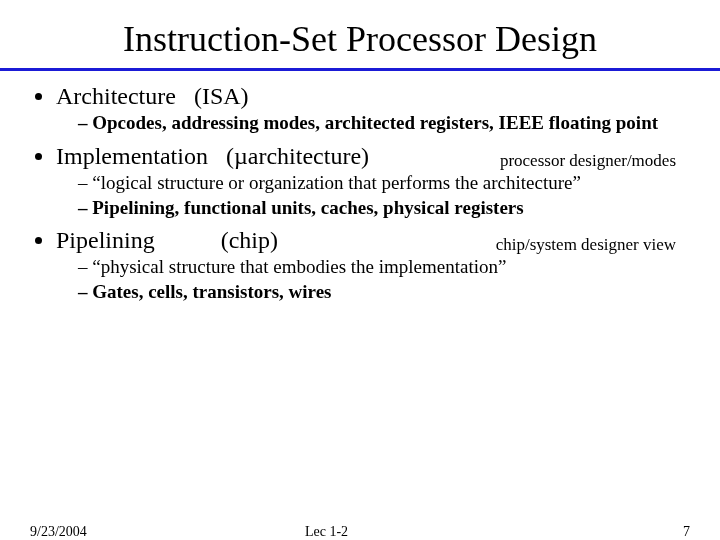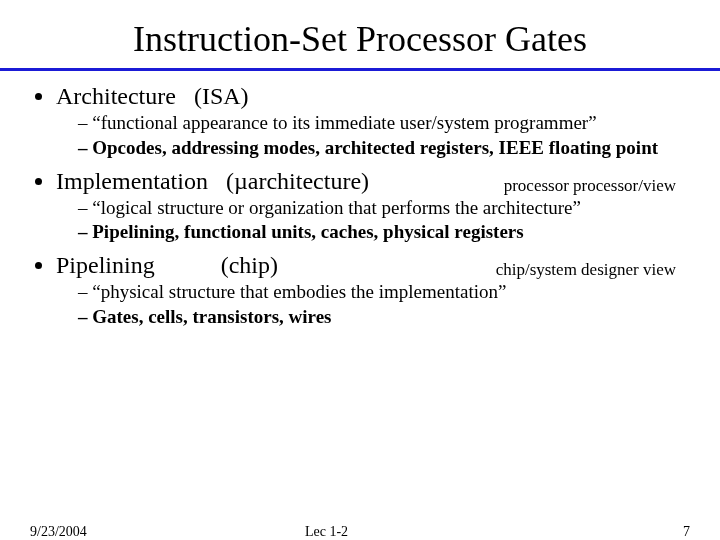--- a/index.html
+++ b/index.html
@@ -75,41 +75,40 @@
     font-size: 14px;
   }
   .footer .date { position:absolute; left:30px; }
   .footer .lec  { position:absolute; left:0; width:653px; text-align:center; }
   .footer .num  { position:absolute; right:30px; }
 </style>
 </head>
 <body>
 
 <div class="slide">
-  <div class="title">Instruction-Set Processor Gates</div>
+  <div class="title">Instruction-Set Processor Design</div>
   <div class="rule"></div>
 
   <ul class="top">
 
     <li>
       <span class="heading-line">
         <span class="label">Architecture</span>
         <span class="paren">(ISA)</span>
       </span>
       <ul class="sub">
-        <li><span>“functional appearance to its immediate user/system programmer”</span></li>
         <li class="bold"><span>Opcodes, addressing modes, architected registers, IEEE floating point</span></li>
       </ul>
     </li>
 
     <li>
       <span class="heading-line">
         <span class="label">Implementation</span>
         <span class="paren">(µarchitecture)</span>
-        <span class="view">processor processor/view</span>
+        <span class="view">processor designer/modes</span>
       </span>
       <ul class="sub">
         <li><span>“logical structure or organization that performs the architecture”</span></li>
         <li class="bold"><span>Pipelining, functional units, caches, physical registers</span></li>
       </ul>
     </li>
 
     <li>
       <span class="heading-line">
         <span class="label">Pipelining</span>

